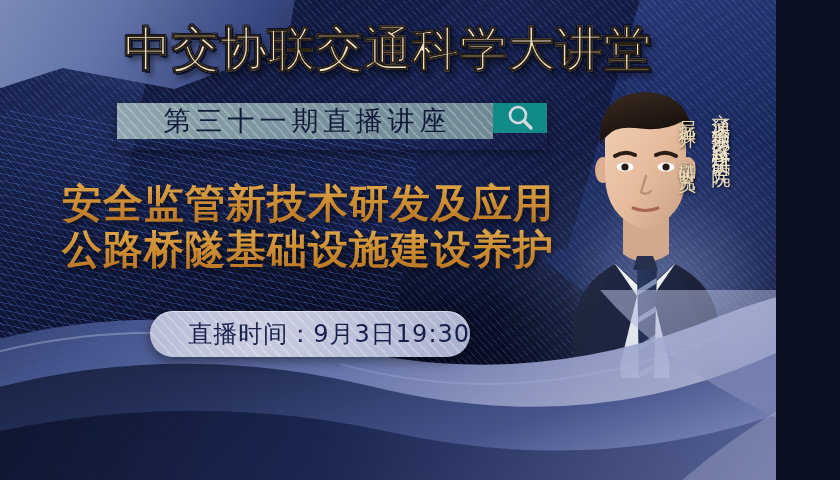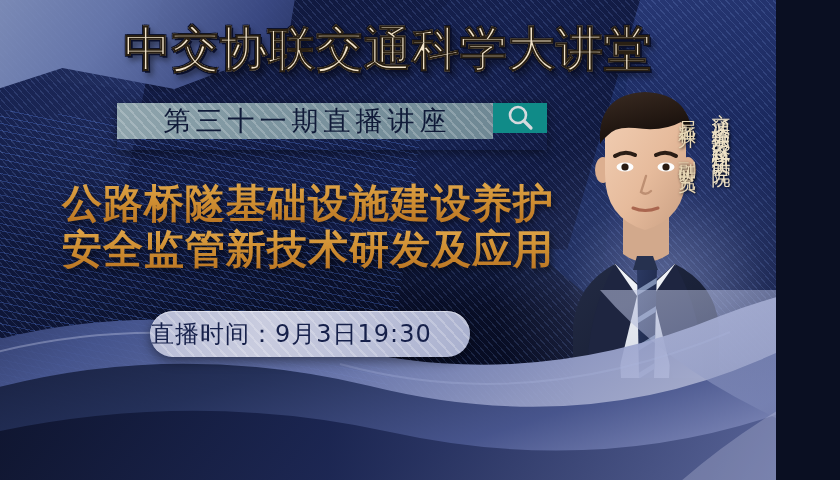--- a/index.html
+++ b/index.html
@@ -141,21 +141,21 @@
     color:transparent;-webkit-text-fill-color:transparent;
     filter:drop-shadow(2px 3px 3px rgba(0,0,0,.6));
     white-space:nowrap;
   }
 
   
   .pill{
     position:absolute;left:150px;top:311px;width:320px;height:46px;
     border-radius:23px;overflow:hidden;
     background:linear-gradient(105deg,#b7bcd6 0%,#c9ccdf 35%,#babfd8 70%,#a9b0ce 100%);
-    display:flex;align-items:center;justify-content:flex-start;
+    display:flex;align-items:center;justify-content:flex-end;
     box-shadow:0 4px 12px rgba(0,0,0,.45), inset 0 1px 0 rgba(255,255,255,.45);
   }
   .pill::after{
     content:"";position:absolute;inset:0;
     background-image:repeating-linear-gradient(
       48deg, rgba(255,255,255,.22) 0px, rgba(255,255,255,.22) 2px,
       rgba(255,255,255,0) 2px, rgba(255,255,255,0) 8px);
     pointer-events:none;
   }
   .pill-text{
@@ -334,22 +334,22 @@
     </div>
     <div class="subbar-icon">
       <svg width="30" height="30" viewBox="0 0 30 30" xmlns="http://www.w3.org/2000/svg">
         <circle cx="13" cy="12" r="8" fill="none" stroke="#d6dade" stroke-width="2.6"></circle>
         <line x1="19" y1="18" x2="26" y2="25" stroke="#d6dade" stroke-width="3.2" stroke-linecap="round"></line>
       </svg>
     </div>
   </div>
 
   <div class="lecture">
+    <div class="lecture-line">安全监管新技术研发及应用</div>
     <div class="lecture-line">公路桥隧基础设施建设养护</div>
-    <div class="lecture-line">安全监管新技术研发及应用</div>
   </div>
 
   <div class="pill">
     <span class="pill-text">直播时间：9月3日19:30</span>
   </div>
 
   <div class="vtext v-org">交通运输部公路科学研究院</div>
   <div class="vtext v-name">尼颖升 副研究员</div>
 
 

